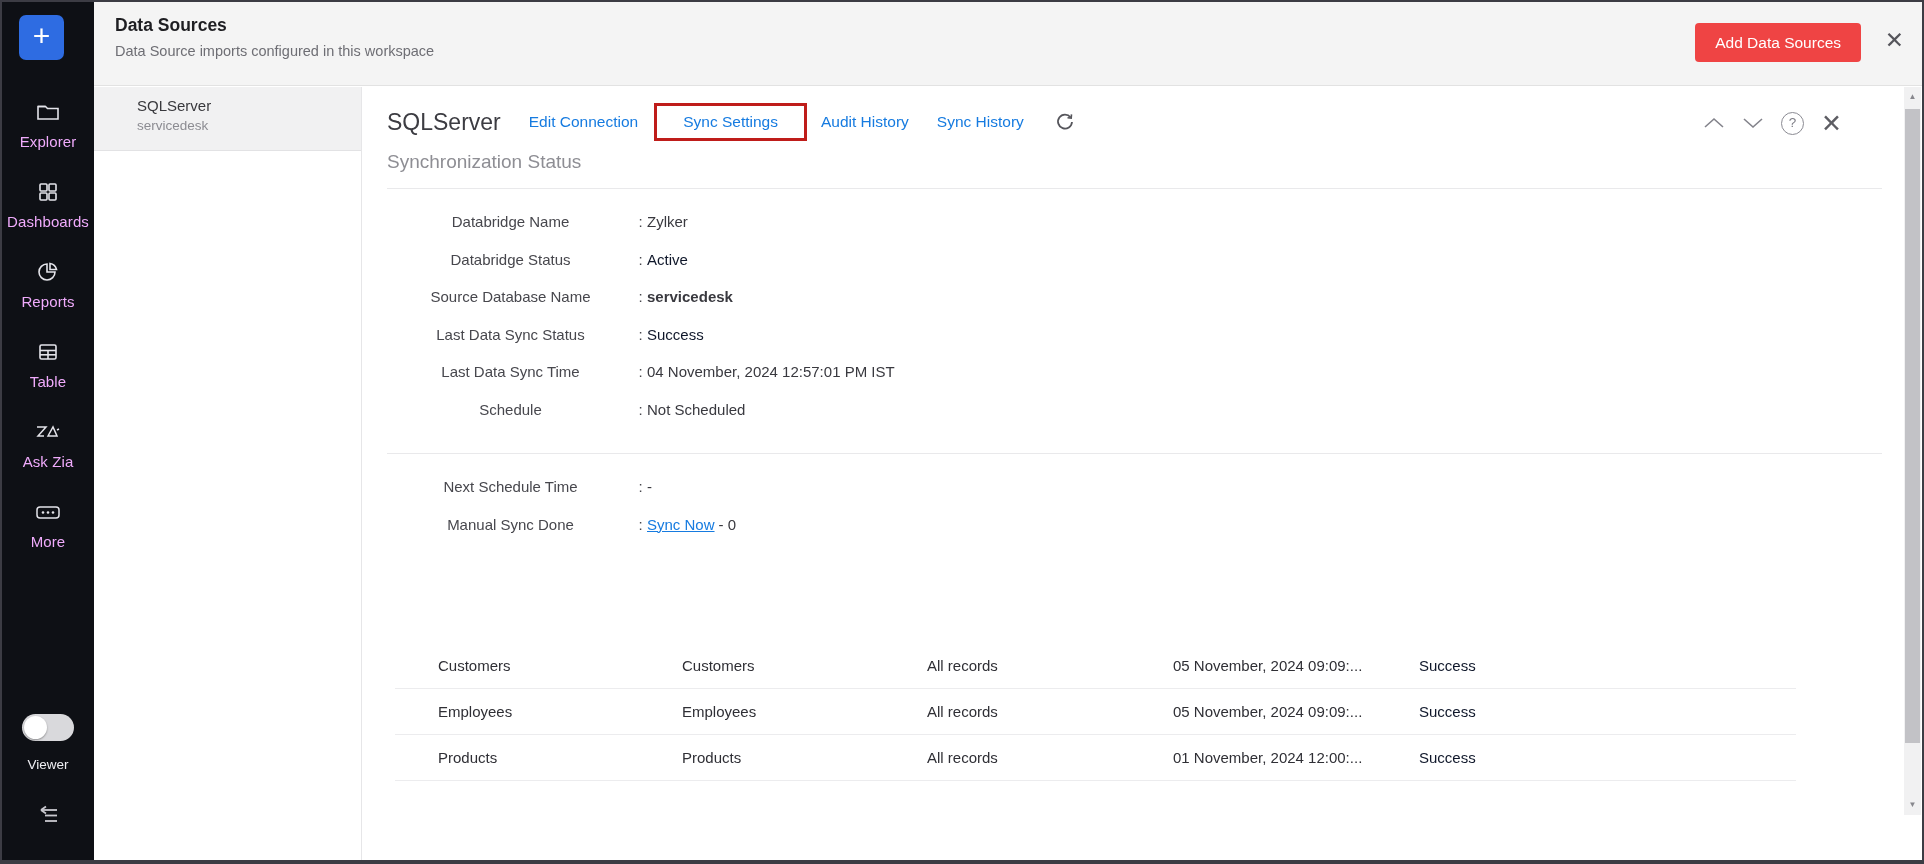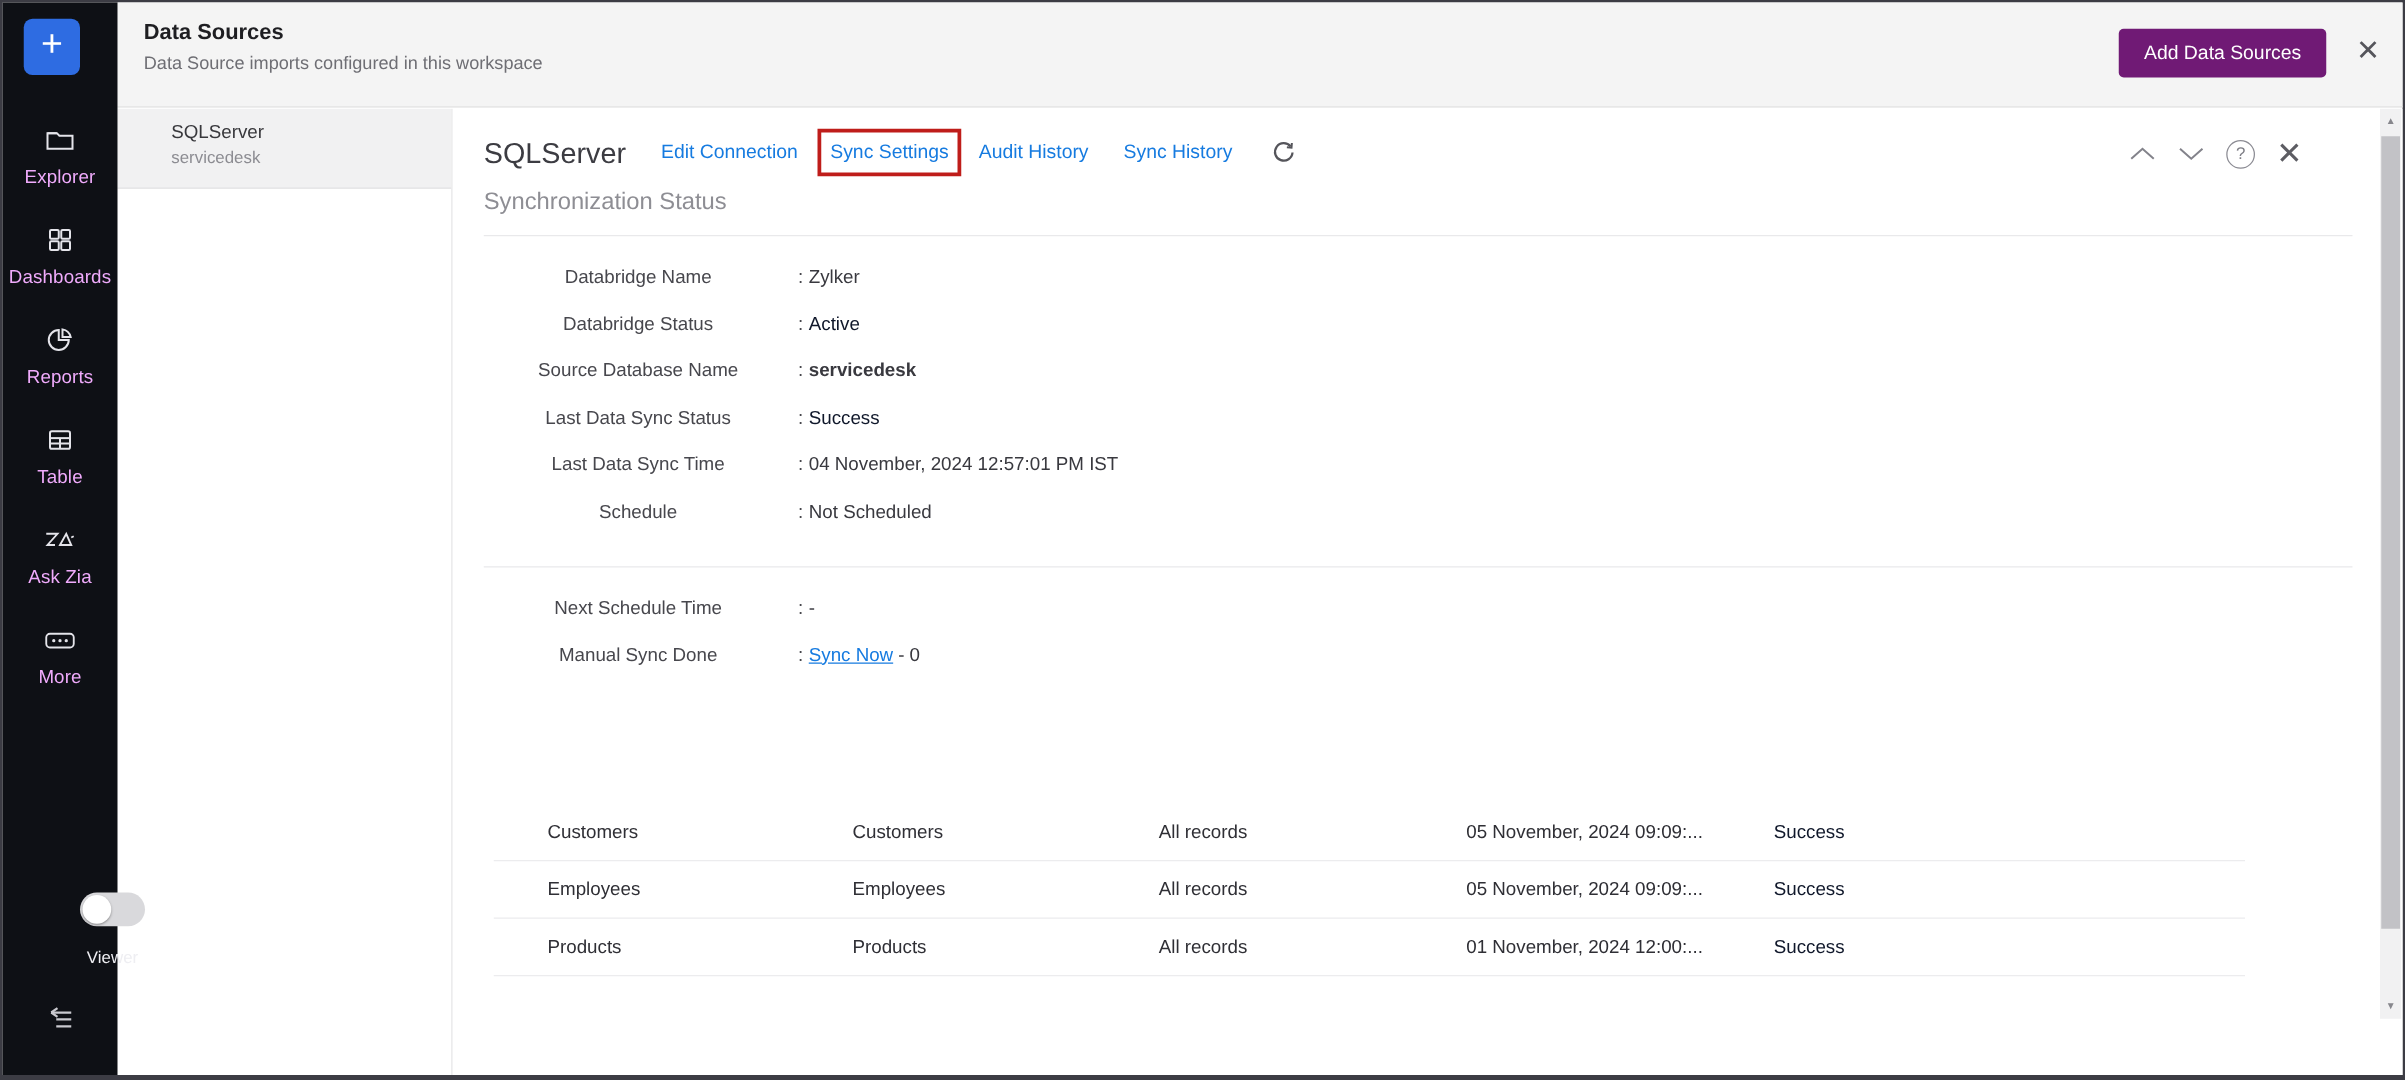--- a/index.html
+++ b/index.html
@@ -23,42 +23,42 @@
     background: #2e6ce2; border-radius: 7px; color: #fff;
     font-size: 30px; font-weight: 300; line-height: 41px; text-align: center;
     cursor: pointer;
   }
   .nav-item {
     position: absolute; left: 0; width: 92px; text-align: center; cursor: pointer;
   }
   .nav-item .nav-icon { display: block; height: 26px; margin-bottom: 7px; color: #e4e4ea; }
   .nav-item .nav-label { font-size: 15px; color: #f0abfc; letter-spacing: .1px; margin-top: 32px; }
   .nav-icon svg { vertical-align: top; }
-  .toggle-wrap { position: absolute; left: 0; top: 712px; width: 92px; text-align: center; margin-left: 42px; }
+  .toggle-wrap { position: absolute; left: 0; top: 712px; width: 92px; text-align: center; }
   .toggle {
     display: inline-block; width: 52px; height: 27px; border-radius: 14px;
     background: #d9d9dc; position: relative; cursor: pointer;
   }
   .toggle .knob {
     position: absolute; left: 2px; top: 2px; width: 23px; height: 23px;
     border-radius: 50%; background: #ffffff; box-shadow: 0 1px 2px rgba(0,0,0,.35);
   }
   .toggle-label { display:block; margin-top: 12px; font-size: 13.5px; color: #eeeef2; }
   .collapse-btn { position: absolute; left: 0; top: 800px; width: 92px; text-align: center; color: #c9c9cf; cursor: pointer; }
 
   
   .header {
     position: absolute; left: 92px; right: 0; top: 0; height: 84px;
     background: #f4f4f4; border-bottom: 1px solid #e2e2e2; z-index: 4;
   }
   .header-title { position: absolute; left: 21px; top: 13px; font-size: 17.5px; font-weight: bold; color: #1e1e22; }
   .header-subtitle { position: absolute; left: 21px; top: 41px; font-size: 14.5px; color: #6e6e74; }
   .add-btn {
     position: absolute; right: 61px; top: 21px; height: 39px; padding: 0 20px;
-    background: #701a75; color: #fff; font-size: 15.5px; line-height: 39px;
+    background: #ef4444; color: #fff; font-size: 15.5px; line-height: 39px;
     border: none; border-radius: 4px; cursor: pointer;
     font-family: "Liberation Sans", sans-serif;
   }
   .header-close { position: absolute; right: 18px; top: 25px; font-size: 23px; color: #55555b; cursor: pointer; }
 
   
   .listpanel {
     position: absolute; left: 92px; top: 85px; width: 268px; bottom: 0;
     background: #ffffff; border-right: 1px solid #e6e6e8; z-index: 3;
   }
@@ -69,21 +69,21 @@
   .list-item-name { font-size: 15px; color: #38383c; margin-bottom: 4px; }
   .list-item-db { font-size: 13.5px; color: #8c8c92; }
 
   
   .main { position: absolute; left: 360px; top: 85px; right: 0; bottom: 0; background: #fff; }
 
   .title-row { position: absolute; left: 25px; top: 16px; display: flex; align-items: center; }
   .detail-title { font-size: 23px; color: #3c3c42; font-weight: 500; margin-right: 28px; }
   .detail-link { font-size: 15.5px; color: #167be0; cursor: pointer; margin-right: 28px; white-space: nowrap; }
   .redbox {
-    border: 3px solid #bf1d1a; padding: 7px 7px; margin: 0 14px 0 -12px;
+    border: 3px solid #bf1d1a; padding: 7px 26px; margin: 0 14px 0 -12px;
   }
   .redbox .detail-link { margin-right: 0; }
   .refresh-icon { color: #55555b; cursor: pointer; margin-left: 2px; height: 22px; }
 
   .panel-tools { position: absolute; top: 24px; right: 80px; display: flex; align-items: center; gap: 17px; color: #83838b; }
   .panel-tools .tool { cursor: pointer; height: 24px; display: flex; align-items: center; }
   .help-circle {
     width: 23px; height: 23px; border: 1.5px solid #8b8b93; border-radius: 50%;
     font-size: 13.5px; line-height: 20px; text-align: center; color: #7d7d85;
   }

